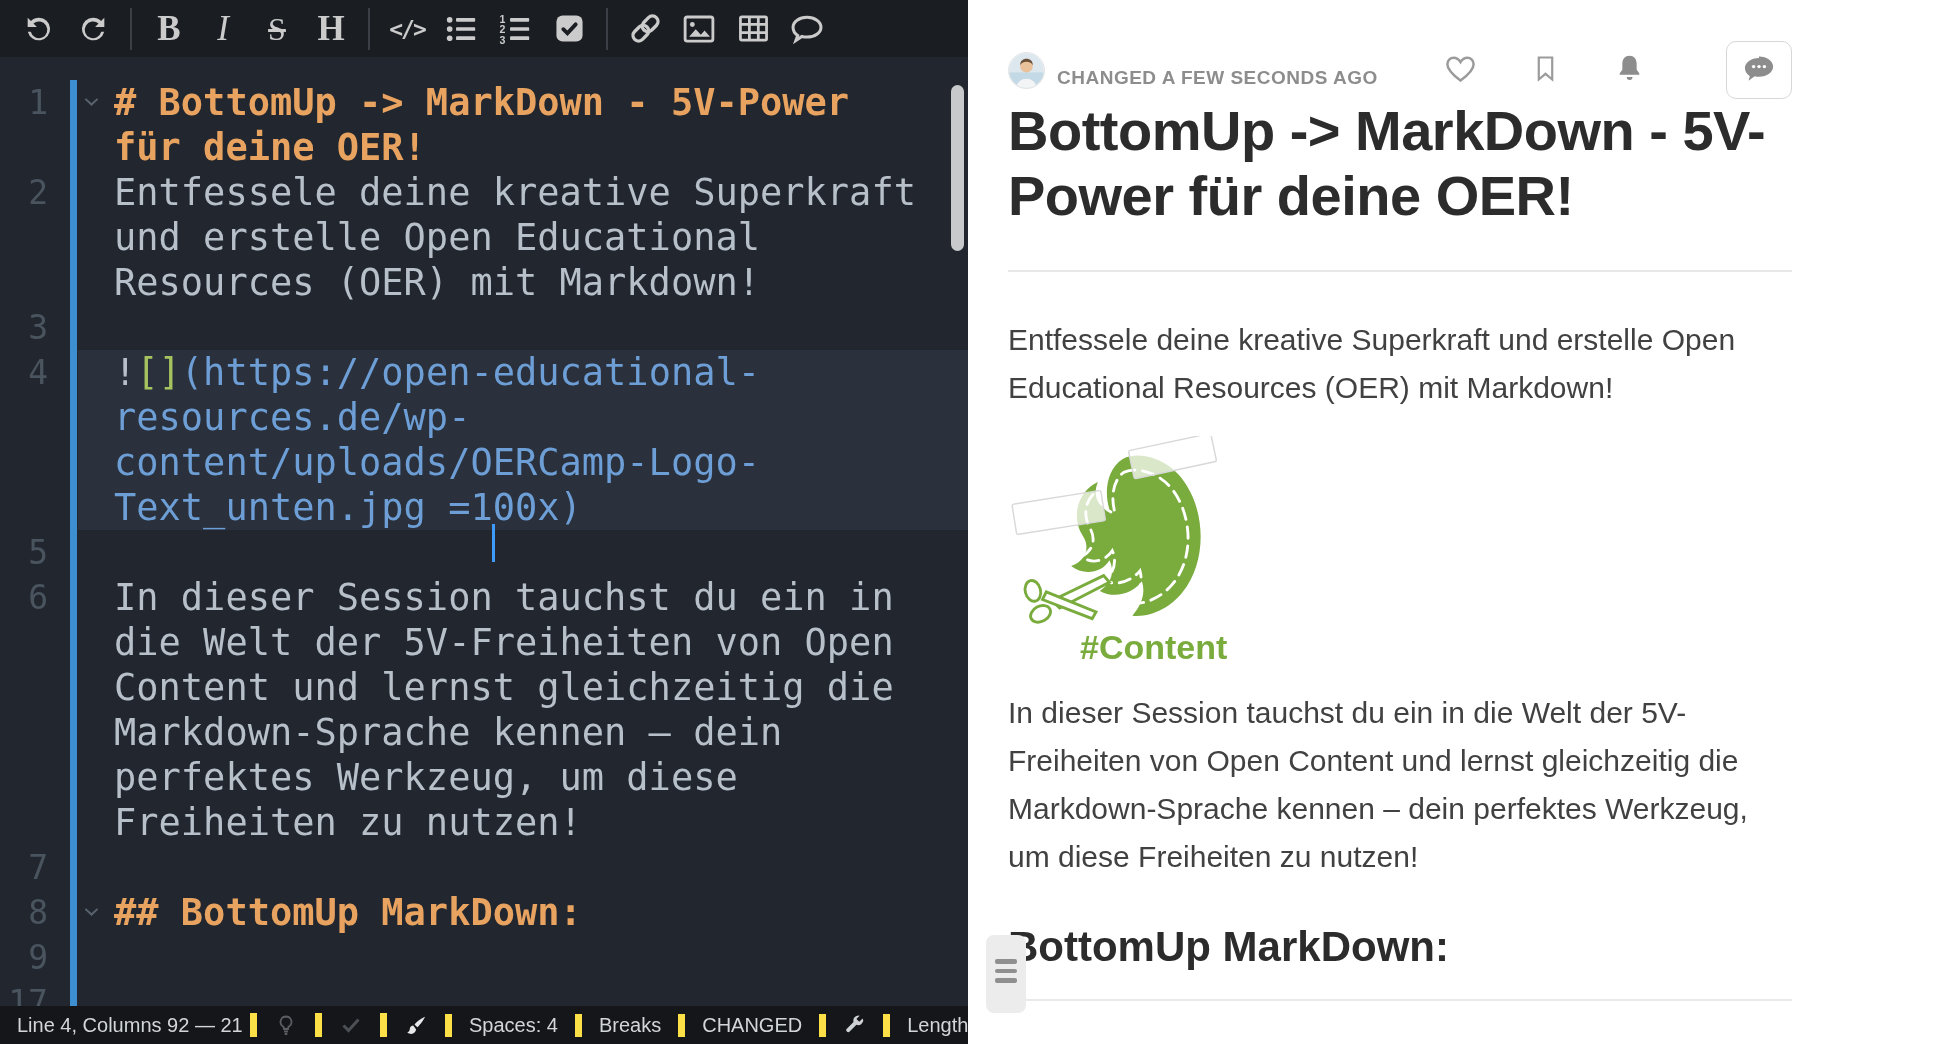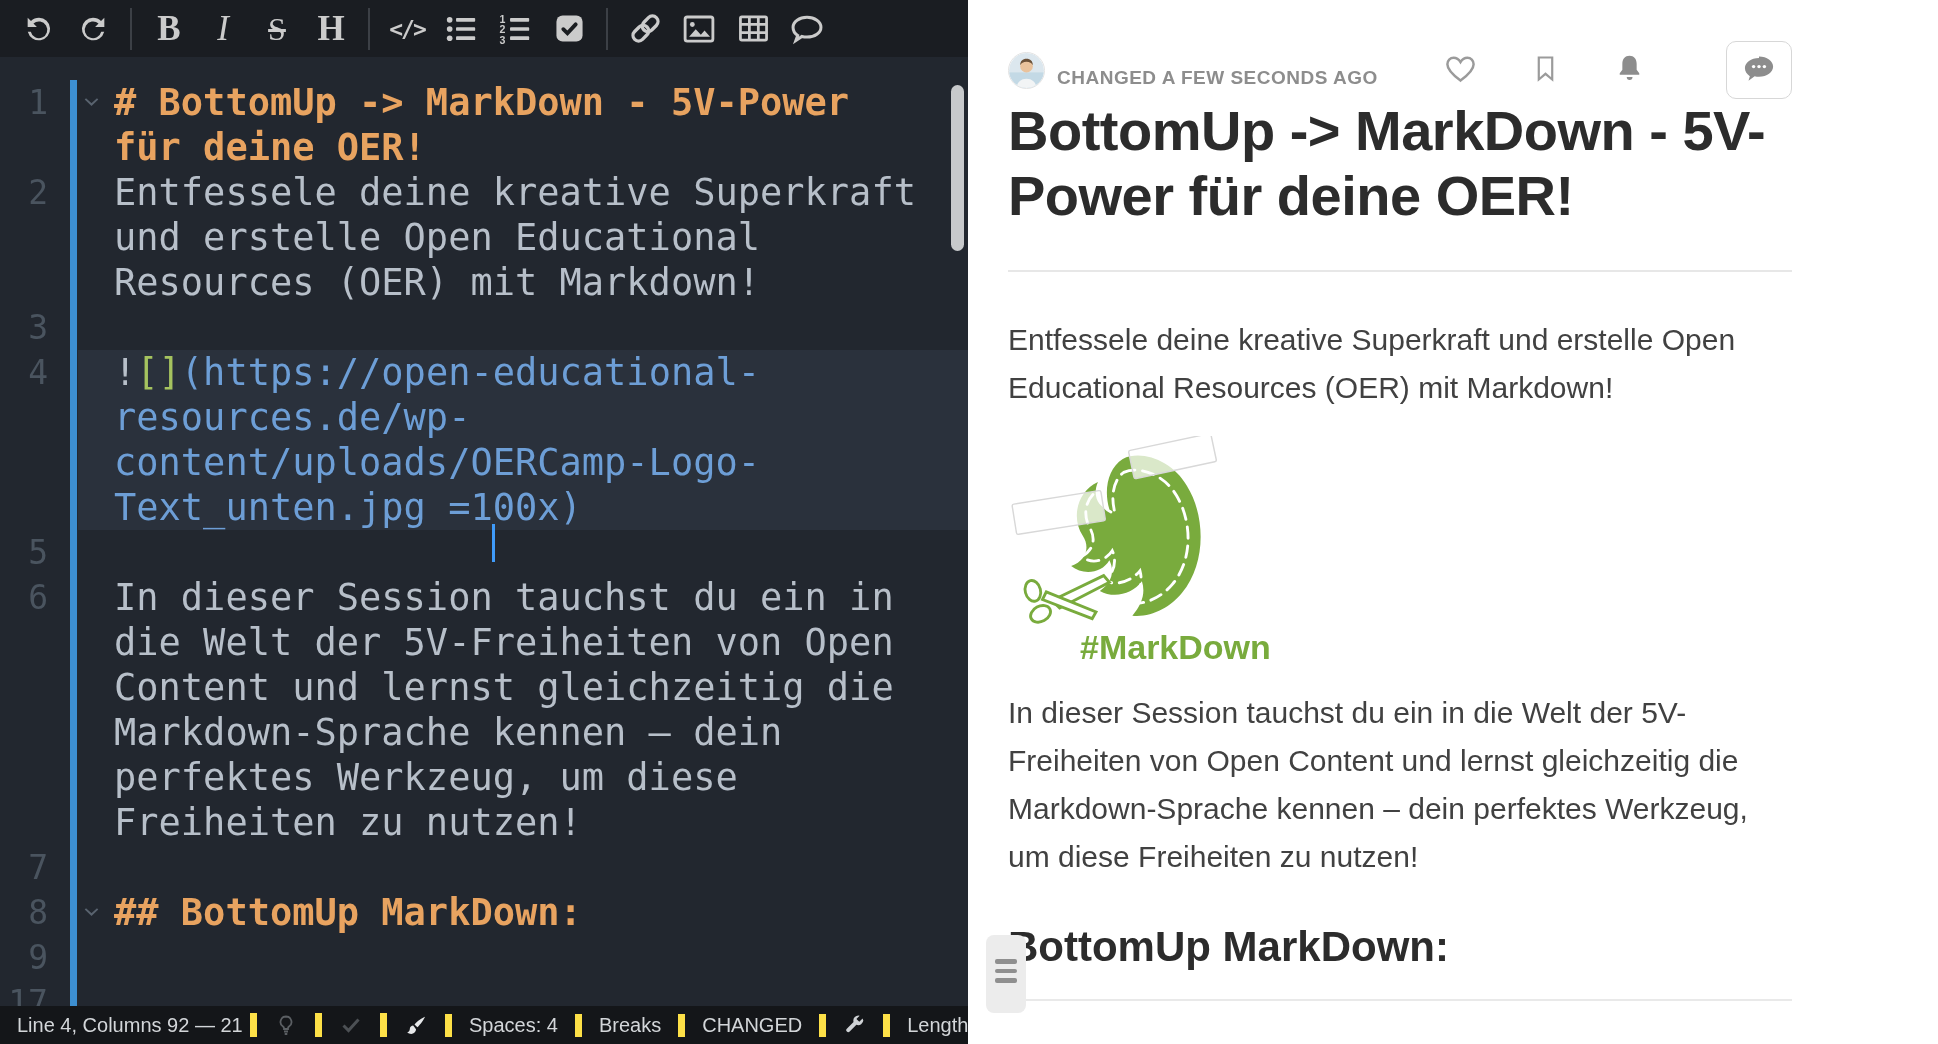--- a/index.html
+++ b/index.html
@@ -364,21 +364,21 @@
         <g>
             <rect x="6" y="64" width="94" height="32" rx="2" fill="#ffffff" fill-opacity="0.72" stroke="#d8d8d8" stroke-width="1.5" transform="rotate(-9 53 80)"></rect>
           </g>
         <g stroke="#79ab3d" stroke-width="3" fill="#ffffff">
           <path d="M46 172 L100 146 L106 153 L54 180 Z"></path>
           <path d="M40 163 L92 184 L88 191 L36 171 Z"></path>
           <ellipse cx="34" cy="186" rx="11" ry="8" transform="rotate(-28 34 186)"></ellipse>
           <ellipse cx="26" cy="162" rx="8" ry="11" transform="rotate(-14 26 162)"></ellipse>
         </g>
       </svg>
-      <div class="logo-caption">#MarkDown</div>
+      <div class="logo-caption">#Content</div>
     </div>
 
     <p class="pv-p pv-p2">In dieser Session tauchst du ein in die Welt der 5V-Freiheiten von Open Content und lernst gleichzeitig die Markdown-Sprache kennen – dein perfektes Werkzeug, um diese Freiheiten zu nutzen!</p>
     <h2 class="pv-h2">BottomUp MarkDown:</h2>
     <hr class="pv-rule2">
 
     <div class="toc-handle">
       <span class="bar"></span>
       <span class="bar"></span>
       <span class="bar"></span>

